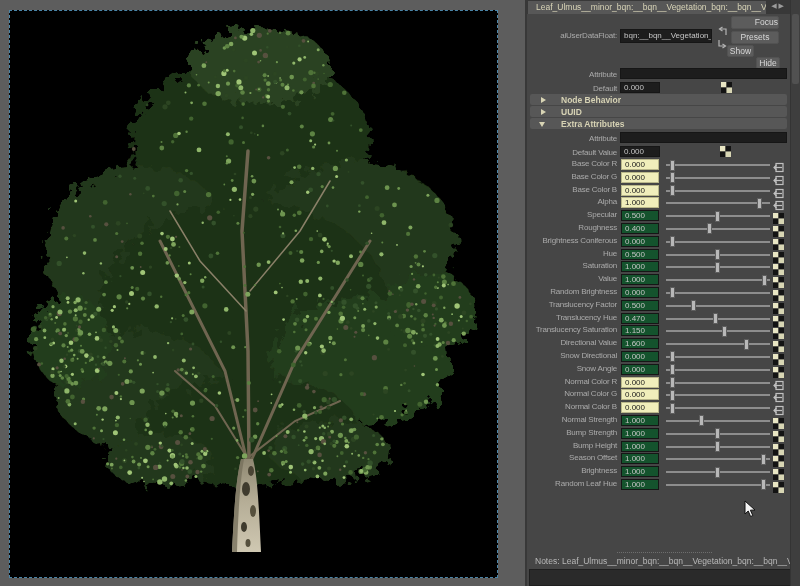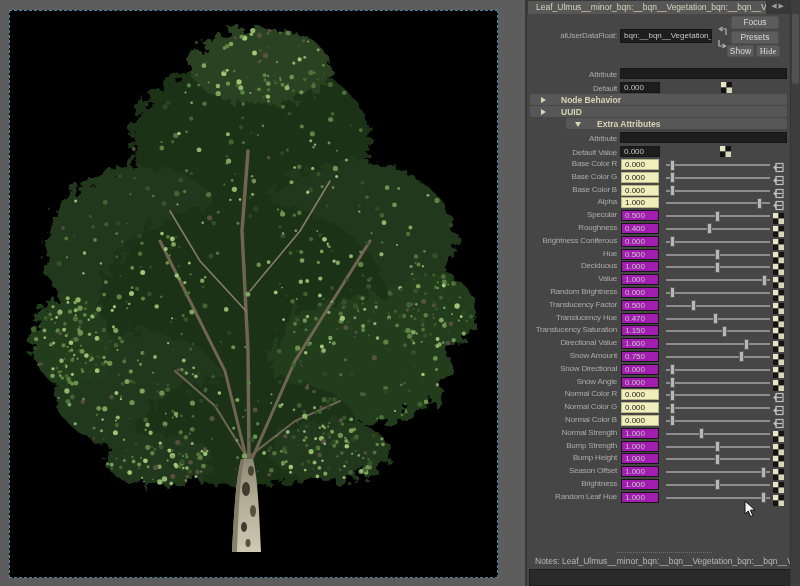--- a/index.html
+++ b/index.html
@@ -36,21 +36,21 @@
   .sect .tri-r { position:absolute; left:11px; top:2.5px; width:0; height:0;
           border-left:5px solid #d8d4b4; border-top:3px solid transparent; border-bottom:3px solid transparent; }
   .sect .tri-d { position:absolute; left:9px; top:3.5px; width:0; height:0;
           border-top:5px solid #d8d4b4; border-left:3.5px solid transparent; border-right:3.5px solid transparent; }
   .sect .stxt { position:absolute; left:31px; top:1px; color:#d6d2b4; font-size:8.5px; font-weight:bold; }
 
   #slider-rows { position:absolute; left:0; top:159px; right:10px; }
   .row { display:flex; align-items:flex-start; height:12.8px; }
   .rl { width:90px; text-align:right; color:#ababab; font-size:8px;
         letter-spacing:-0.2px; white-space:nowrap; flex:none; }
-  .rf { width:38px; height:11px; margin-left:4px; background:#a21caf; color:#c5c5c5;
+  .rf { width:38px; height:11px; margin-left:4px; background:#14532d; color:#c5c5c5;
         font-size:8px; line-height:10px; padding-left:3px; border:1px solid #161616; flex:none; }
   .rf.yellow { background:#f0eebb; color:#1a1a1a; border-color:#b9b78a; }
   .rs { position:relative; width:104px; height:12px; margin-left:7px; flex:none; }
   .rs .tr { position:absolute; left:0; right:0; top:5px; height:2px; background:#8d8d8d; }
   .rs .hd { position:absolute; top:0.5px; width:5px; height:11px; background:#b8b8b8;
             border:1px solid #5e5e5e; }
   .ric { width:11px; height:11px; margin-left:3px; flex:none; }
 
   .notes-sep { position:absolute; left:90px; top:552px; width:95px; border-top:1px dotted #6e6e6e; }
   .notes-line { position:absolute; left:8px; top:556px; color:#b8b8b8; font-size:8.5px; white-space:nowrap; }
@@ -1082,45 +1082,45 @@
     <div class="lbl" style="top:31px;">aiUserDataFloat:</div>
     <div class="fld" style="left:93px; top:29px; width:92px; height:14px; line-height:12px;">bqn:__bqn__Vegetation_bqn</div>
     <svg class="mini-icon" style="left:189px; top:26px;" viewBox="0 0 13 11">
       <polyline points="10,9 10,3 4,3" fill="none" stroke="#b5b5b5" stroke-width="1.2"></polyline>
       <polyline points="6.5,1 3.5,3 6.5,5" fill="none" stroke="#b5b5b5" stroke-width="1.2"></polyline>
     </svg>
     <svg class="mini-icon" style="left:189px; top:38px;" viewBox="0 0 13 11">
       <polyline points="3,2 3,8 9,8" fill="none" stroke="#b5b5b5" stroke-width="1.2"></polyline>
       <polyline points="6.5,6 9.5,8 6.5,10" fill="none" stroke="#b5b5b5" stroke-width="1.2"></polyline>
     </svg>
-    <div class="btn" style="left:204px; top:16px; width:48px; height:13px; line-height:11px;">Focus</div>
+    <div class="btn" style="left:204px; top:16px; width:48px; height:13px; line-height:11px;text-align:right;">Focus</div>
     <div class="btn" style="left:204px; top:31px; width:48px; height:13px; line-height:11px;">Presets</div>
     <div class="btn" style="left:200px; top:45px; width:27px; height:12px; line-height:10px;">Show</div>
-    <div class="btn" style="left:229px; top:45px; width:24px; height:12px; line-height:10px;font-family:Liberation Serif, serif;">Hide</div>
+    <div class="btn" style="left:229px; top:57px; width:24px; height:12px; line-height:10px;">Hide</div>
 
     <div class="lbl" style="top:70px;">Attribute</div>
     <div class="fld" style="left:93px; top:68px; width:167px; height:11px; line-height:9px;"></div>
     <div class="lbl" style="top:84px;">Default</div>
     <div class="fld" style="left:93px; top:82px; width:40px; height:11px; line-height:9px;">0.000</div>
     <svg class="mini-icon" style="left:194px; top:82px; width:11px; height:11px;" viewBox="0 0 10 10">
       <rect x="0" y="0" width="5" height="5" fill="#e9e6c4"></rect>
         <rect x="5" y="0" width="5" height="5" fill="#131313"></rect>
       <rect x="0" y="5" width="5" height="5" fill="#131313"></rect>
         <rect x="5" y="5" width="5" height="5" fill="#d8d6b4"></rect>
     </svg>
 
     <div class="sect" style="top:106px;">
       <span class="tri-r"></span>
       <span class="stxt">UUID</span>
     </div>
     <div class="sect" style="top:94px;">
       <span class="tri-r"></span>
       <span class="stxt">Node Behavior</span>
     </div>
-    <div class="sect" style="top:118px;margin-left:36px;">
+    <div class="sect" style="top:118px;">
       <span class="tri-d"></span>
       <span class="stxt">Extra Attributes</span>
     </div>
 
     <div class="lbl" style="top:134px;">Attribute</div>
     <div class="fld" style="left:93px; top:132px; width:167px; height:11px; line-height:9px;"></div>
     <div class="lbl" style="top:148px;">Default Value</div>
     <div class="fld" style="left:93px; top:146px; width:40px; height:11px; line-height:9px;">0.000</div>
     <svg class="mini-icon" style="left:193px; top:146px; width:11px; height:11px;" viewBox="0 0 10 10">
       <rect x="0" y="0" width="5" height="5" fill="#e9e6c4"></rect>
@@ -1240,21 +1240,21 @@
     </span>
     <span class="ric"><svg width="11" height="11" viewBox="0 0 10 10">
               <rect x="0" y="0" width="5" height="5" fill="#e9e6c4"></rect>
               <rect x="5" y="0" width="5" height="5" fill="#131313"></rect>
               <rect x="0" y="5" width="5" height="5" fill="#131313"></rect>
               <rect x="5" y="5" width="5" height="5" fill="#d8d6b4"></rect>
             </svg></span>
   </div>
 
   <div class="row">
-    <span class="rl">Deciduous</span>
+    <span class="rl">Saturation</span>
     <span class="rf">1.000</span>
     <span class="rs">
       <span class="tr"></span>
       <span class="hd" style="left: 48.5px;"></span>
     </span>
     <span class="ric"><svg width="11" height="11" viewBox="0 0 10 10">
               <rect x="0" y="0" width="5" height="5" fill="#e9e6c4"></rect>
               <rect x="5" y="0" width="5" height="5" fill="#131313"></rect>
               <rect x="0" y="5" width="5" height="5" fill="#131313"></rect>
               <rect x="5" y="5" width="5" height="5" fill="#d8d6b4"></rect>
@@ -1344,34 +1344,20 @@
       <span class="hd" style="left: 78.2px;"></span>
     </span>
     <span class="ric"><svg width="11" height="11" viewBox="0 0 10 10">
               <rect x="0" y="0" width="5" height="5" fill="#e9e6c4"></rect>
               <rect x="5" y="0" width="5" height="5" fill="#131313"></rect>
               <rect x="0" y="5" width="5" height="5" fill="#131313"></rect>
               <rect x="5" y="5" width="5" height="5" fill="#d8d6b4"></rect>
             </svg></span>
   </div>
 
-  <div class="row">
-    <span class="rl">Snow Amount</span>
-    <span class="rf">0.750</span>
-    <span class="rs">
-      <span class="tr"></span>
-      <span class="hd" style="left: 73.3px;"></span>
-    </span>
-    <span class="ric"><svg width="11" height="11" viewBox="0 0 10 10">
-              <rect x="0" y="0" width="5" height="5" fill="#e9e6c4"></rect>
-              <rect x="5" y="0" width="5" height="5" fill="#131313"></rect>
-              <rect x="0" y="5" width="5" height="5" fill="#131313"></rect>
-              <rect x="5" y="5" width="5" height="5" fill="#d8d6b4"></rect>
-            </svg></span>
-  </div>
 
   <div class="row">
     <span class="rl">Snow Directional</span>
     <span class="rf">0.000</span>
     <span class="rs">
       <span class="tr"></span>
       <span class="hd" style="left: 4px;"></span>
     </span>
     <span class="ric"><svg width="11" height="11" viewBox="0 0 10 10">
               <rect x="0" y="0" width="5" height="5" fill="#e9e6c4"></rect>

